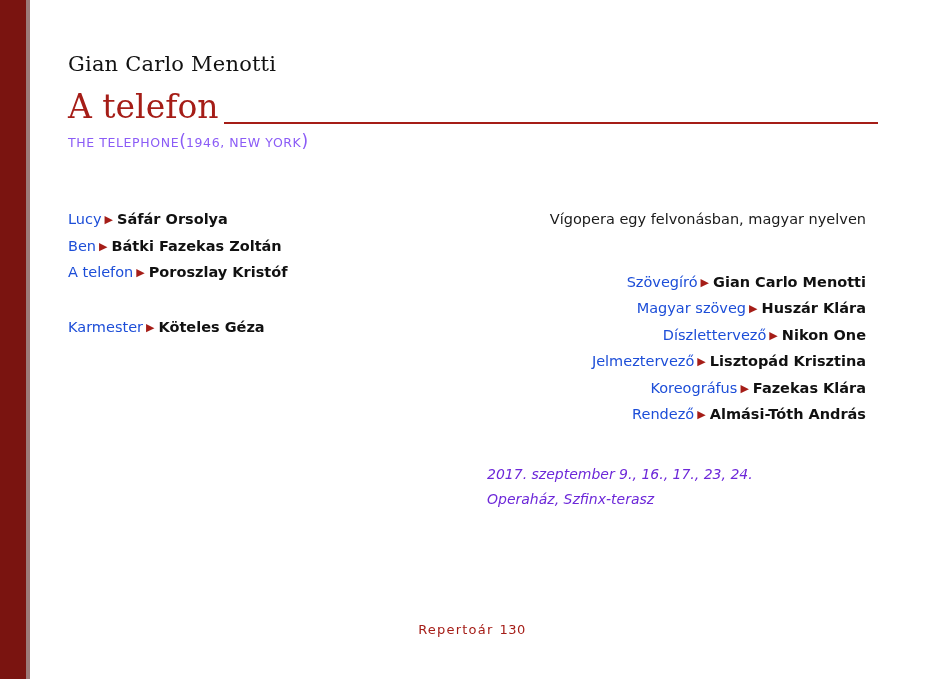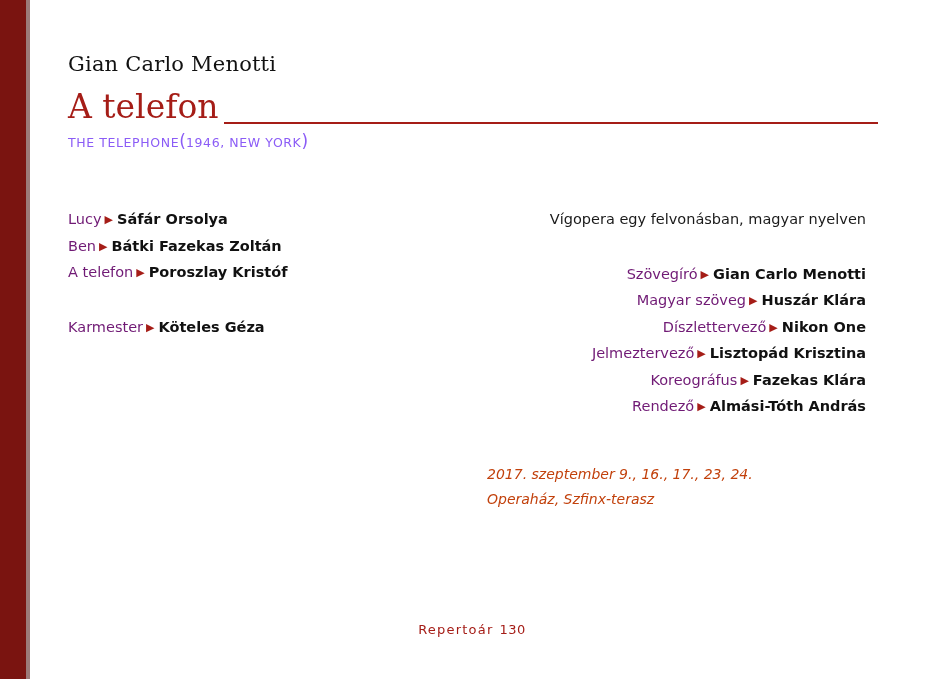--- a/index.html
+++ b/index.html
@@ -134,47 +134,47 @@
     width: 400px;
     text-align: right;
   }
   .cast-line {
     font-size: 14.5px;
     line-height: 25.5px;
     color: #1a1a1a;
     white-space: nowrap;
   }
   .role {
-    color: #701a75;
+    color: #1d4ed8;
   }
   .arrow {
     color: #a51d17;
     font-size: 11px;
     padding: 0 4px 0 3px;
     position: relative;
     top: -1px;
   }
   .person {
     font-weight: bold;
     color: #111;
   }
   .gap-big { height: 28px; }
   .plain-line {
     font-size: 14.5px;
     line-height: 25.5px;
     color: #1a1a1a;
   }
-  .credits { margin-top: 29px; }
+  .credits { margin-top: 37px; }
   .dates {
     position: absolute;
     left: 487px;
     top: 462px;
     font-size: 14px;
     line-height: 25px;
-    color: #c2410c;
+    color: #6d28d9;
     font-style: italic;
   }
 
   
   .footer {
     position: absolute;
     left: 0;
     top: 622px;
     width: 944px;
     text-align: center;

